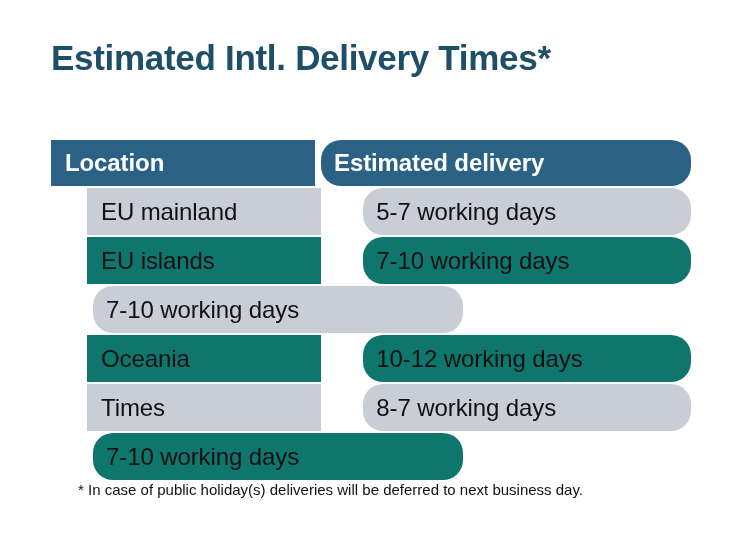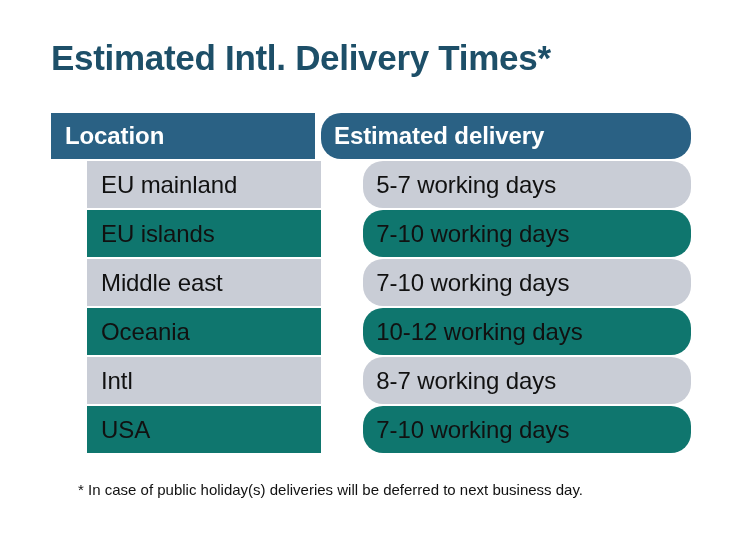--- a/index.html
+++ b/index.html
@@ -75,20 +75,21 @@
   }
 
   
   .header-row .cell {
     height: 46px;
     background: #2a6184;
     color: #ffffff;
     font-size: 24px;
     font-weight: bold;
     letter-spacing: -0.1px;
+    margin-top: 27px;
   }
 
   
   .data-row .cell {
     height: 47px;
     color: #111111;
     font-size: 24px;
     font-weight: normal;
     letter-spacing: -0.1px;
     margin-left: 36px;
@@ -134,39 +135,37 @@
       <div class="cell col-eta">5-7 working days</div>
     </div>
 
     <div class="row data-row shade-light">
       <div class="cell col-loc">EU islands</div>
       <div class="col-gap"></div>
       <div class="cell col-eta">7-10 working days</div>
     </div>
 
     <div class="row data-row shade-dark">
-      <div class="cell col-loc">Middle east</div>
       <div class="col-gap"></div>
       <div class="cell col-eta">7-10 working days</div>
     </div>
 
     <div class="row data-row shade-light">
       <div class="cell col-loc">Oceania</div>
       <div class="col-gap"></div>
       <div class="cell col-eta">10-12 working days</div>
     </div>
 
     <div class="row data-row shade-dark">
-      <div class="cell col-loc">Intl</div>
+      <div class="cell col-loc">Times</div>
       <div class="col-gap"></div>
       <div class="cell col-eta">8-7 working days</div>
     </div>
 
     <div class="row data-row shade-light">
-      <div class="cell col-loc">USA</div>
       <div class="col-gap"></div>
       <div class="cell col-eta">7-10 working days</div>
     </div>
 
   </div>
 
   <div class="footnote">* In case of public holiday(s) deliveries will be deferred to next business day.</div>
 
 </div>
 

